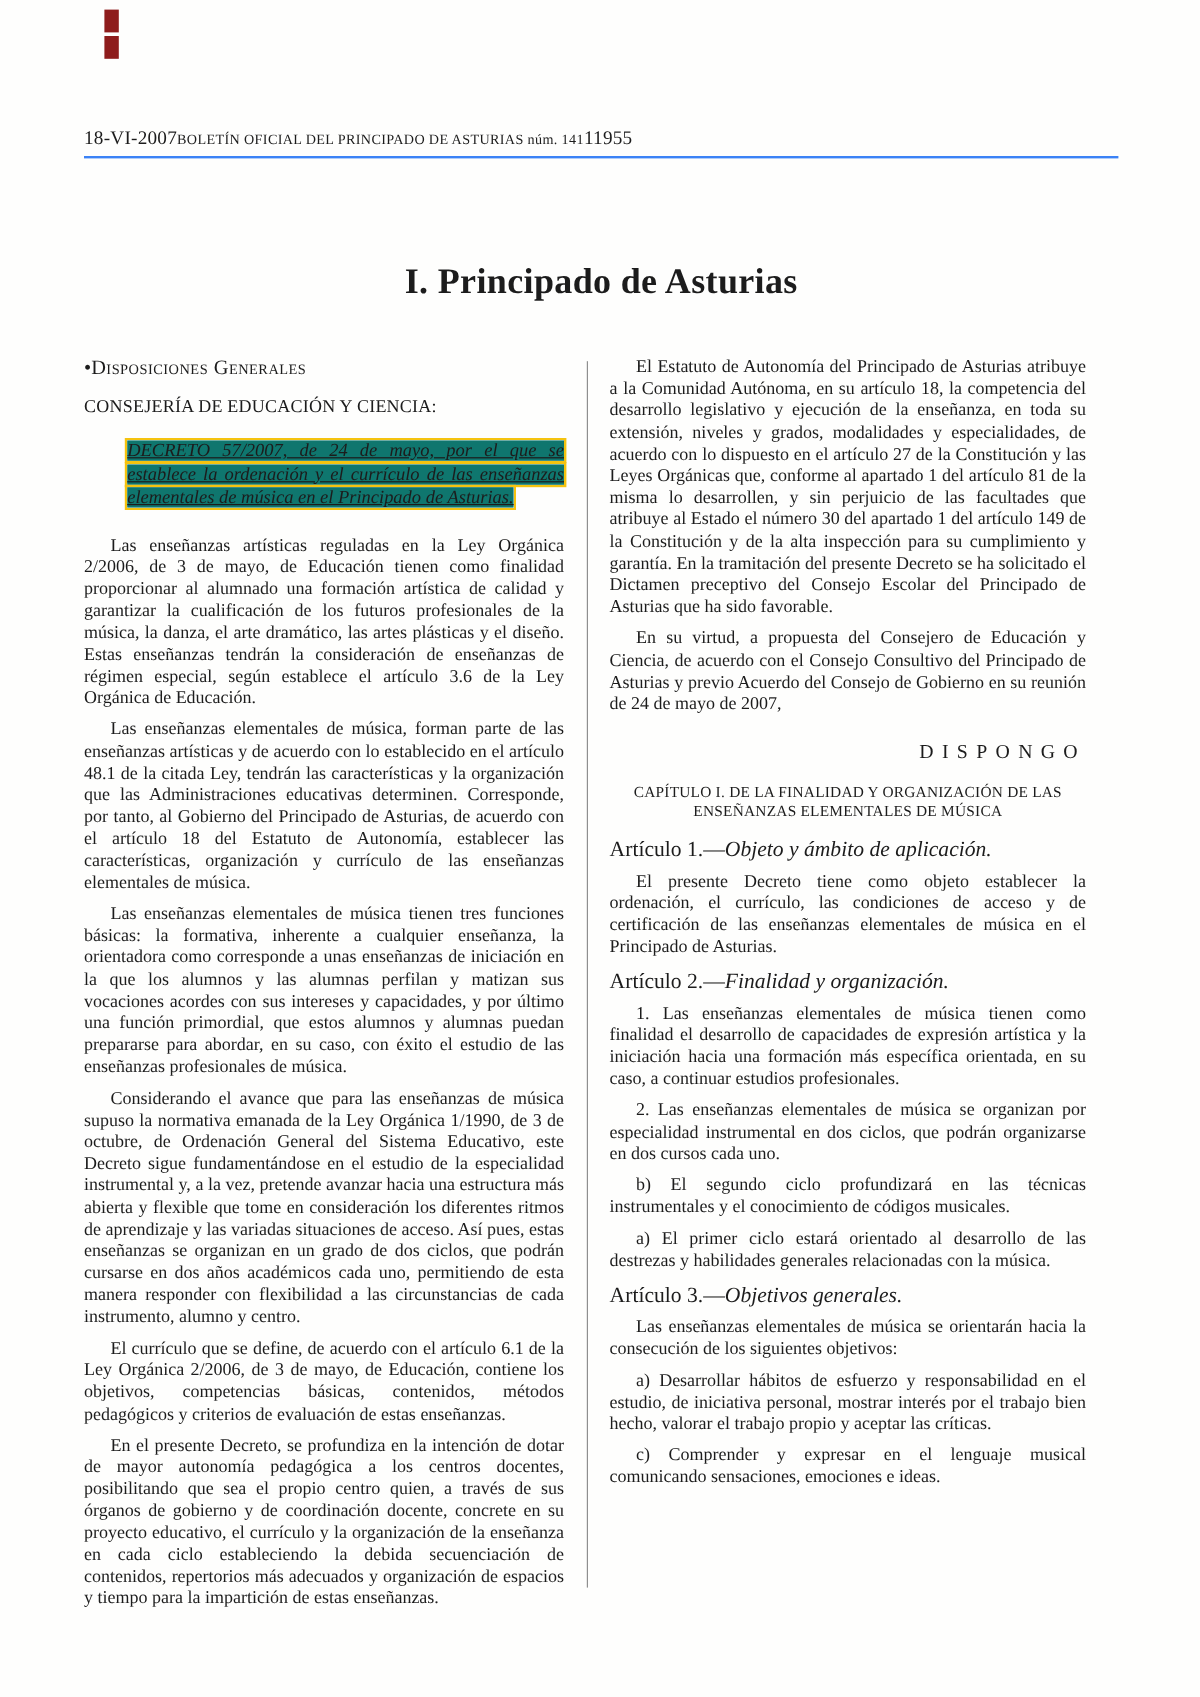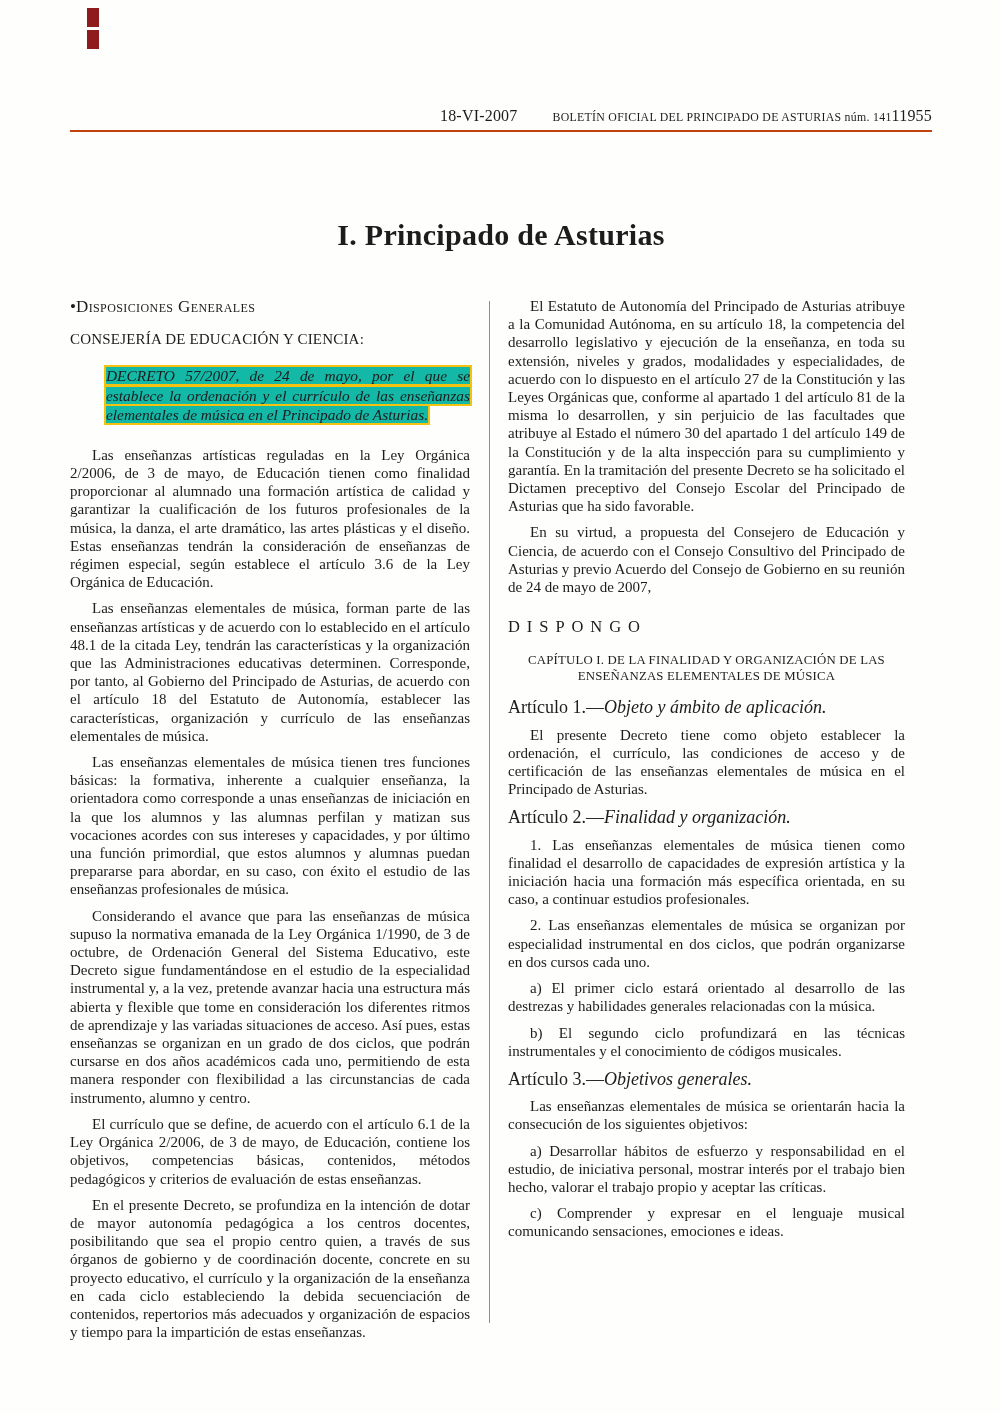--- a/index.html
+++ b/index.html
@@ -9,25 +9,25 @@
     font-family:"Liberation Serif","DejaVu Serif",serif;
     overflow:hidden;
   }
   
   .corner-marks{position:absolute;left:87px;top:8px;}
   .corner-marks .mark{width:12px;height:19px;background:#8e1c1c;margin-bottom:3px;}
 
   
   .page-header{
     position:absolute;left:70px;top:107px;width:862px;
-    display:flex;align-items:baseline;justify-content:flex-end;
-    border-bottom:2px solid #c2410c;padding-bottom:5px;
+    display:flex;align-items:baseline;justify-content:flex-start;
+    border-bottom:2px solid #3b82f6;padding-bottom:5px;
   }
   .issue-date,.page-number{font-size:16px;letter-spacing:.2px;}
-  .bulletin-title{font-size:11.8px;letter-spacing:.3px;margin-left:35px;}
+  .bulletin-title{font-size:11.8px;letter-spacing:.3px;}
 
   .document-title{
     position:absolute;left:70px;top:198px;width:862px;
     text-align:center;font-size:30px;font-weight:bold;letter-spacing:.3px;
   }
 
   
   .columns{
     position:absolute;left:70px;top:297px;width:835px;
     display:flex;
@@ -43,24 +43,24 @@
   p.indent{text-indent:22px;}
 
   .section-heading{font-size:17px;margin:0 0 14px 0;}
   .section-heading .sc{font-variant:small-caps;letter-spacing:.4px;}
   .department-heading{font-size:15px;letter-spacing:.2px;margin:0 0 18px 0;}
 
   .decree-highlight{
     margin:0 0 21px 36px;font-style:italic;font-size:15.4px;line-height:19.6px;
     text-align:justify;
   }
-  .decree-highlight .hl{background:#14b8a6;box-shadow:0 0 0 2px #f5c30f;box-decoration-break:clone;}
+  .decree-highlight .hl{background:#0f766e;box-shadow:0 0 0 2px #f5c30f;box-decoration-break:clone;text-decoration:underline;}
 
   .dispongo-heading{
-    text-align:left;text-indent:0;font-size:16.5px;letter-spacing:.42em;
+    text-align:right;text-indent:0;font-size:16.5px;letter-spacing:.42em;
     margin:22px 0 16px 0;
   }
   .chapter-heading{
     text-align:center;text-indent:0;font-size:12.8px;line-height:16px;
     margin:0 auto 14px auto;width:92%;letter-spacing:.2px;
   }
   .article-heading{font-size:18px;margin:10px 0 9px 0;text-align:left;}
   .article-heading em{font-style:italic;}
 </style>
 </head>
@@ -104,21 +104,21 @@
     <p class="dispongo-heading">DISPONGO</p>
 
     <p class="chapter-heading">CAPÍTULO I. DE LA FINALIDAD Y ORGANIZACIÓN DE LAS ENSEÑANZAS ELEMENTALES DE MÚSICA</p>
 
     <p class="article-heading"><span>Artículo 1.—</span><em>Objeto y ámbito de aplicación.</em></p>
     <p class="indent">El presente Decreto tiene como objeto establecer la ordenación, el currículo, las condiciones de acceso y de certificación de las enseñanzas elementales de música en el Principado de Asturias.</p>
 
     <p class="article-heading"><span>Artículo 2.—</span><em>Finalidad y organización.</em></p>
     <p class="indent">1. Las enseñanzas elementales de música tienen como finalidad el desarrollo de capacidades de expresión artística y la iniciación hacia una formación más específica orientada, en su caso, a continuar estudios profesionales.</p>
     <p class="indent">2. Las enseñanzas elementales de música se organizan por especialidad instrumental en dos ciclos, que podrán organizarse en dos cursos cada uno.</p>
+    <p class="indent">b) El segundo ciclo profundizará en las técnicas instrumentales y el conocimiento de códigos musicales.</p>
     <p class="indent">a) El primer ciclo estará orientado al desarrollo de las destrezas y habilidades generales relacionadas con la música.</p>
-    <p class="indent">b) El segundo ciclo profundizará en las técnicas instrumentales y el conocimiento de códigos musicales.</p>
 
     <p class="article-heading"><span>Artículo 3.—</span><em>Objetivos generales.</em></p>
     <p class="indent">Las enseñanzas elementales de música se orientarán hacia la consecución de los siguientes objetivos:</p>
     <p class="indent">a) Desarrollar hábitos de esfuerzo y responsabilidad en el estudio, de iniciativa personal, mostrar interés por el trabajo bien hecho, valorar el trabajo propio y aceptar las críticas.</p>
     <p class="indent">c) Comprender y expresar en el lenguaje musical comunicando sensaciones, emociones e ideas.</p>
   </div>
 </div>
 
 </body></html>

